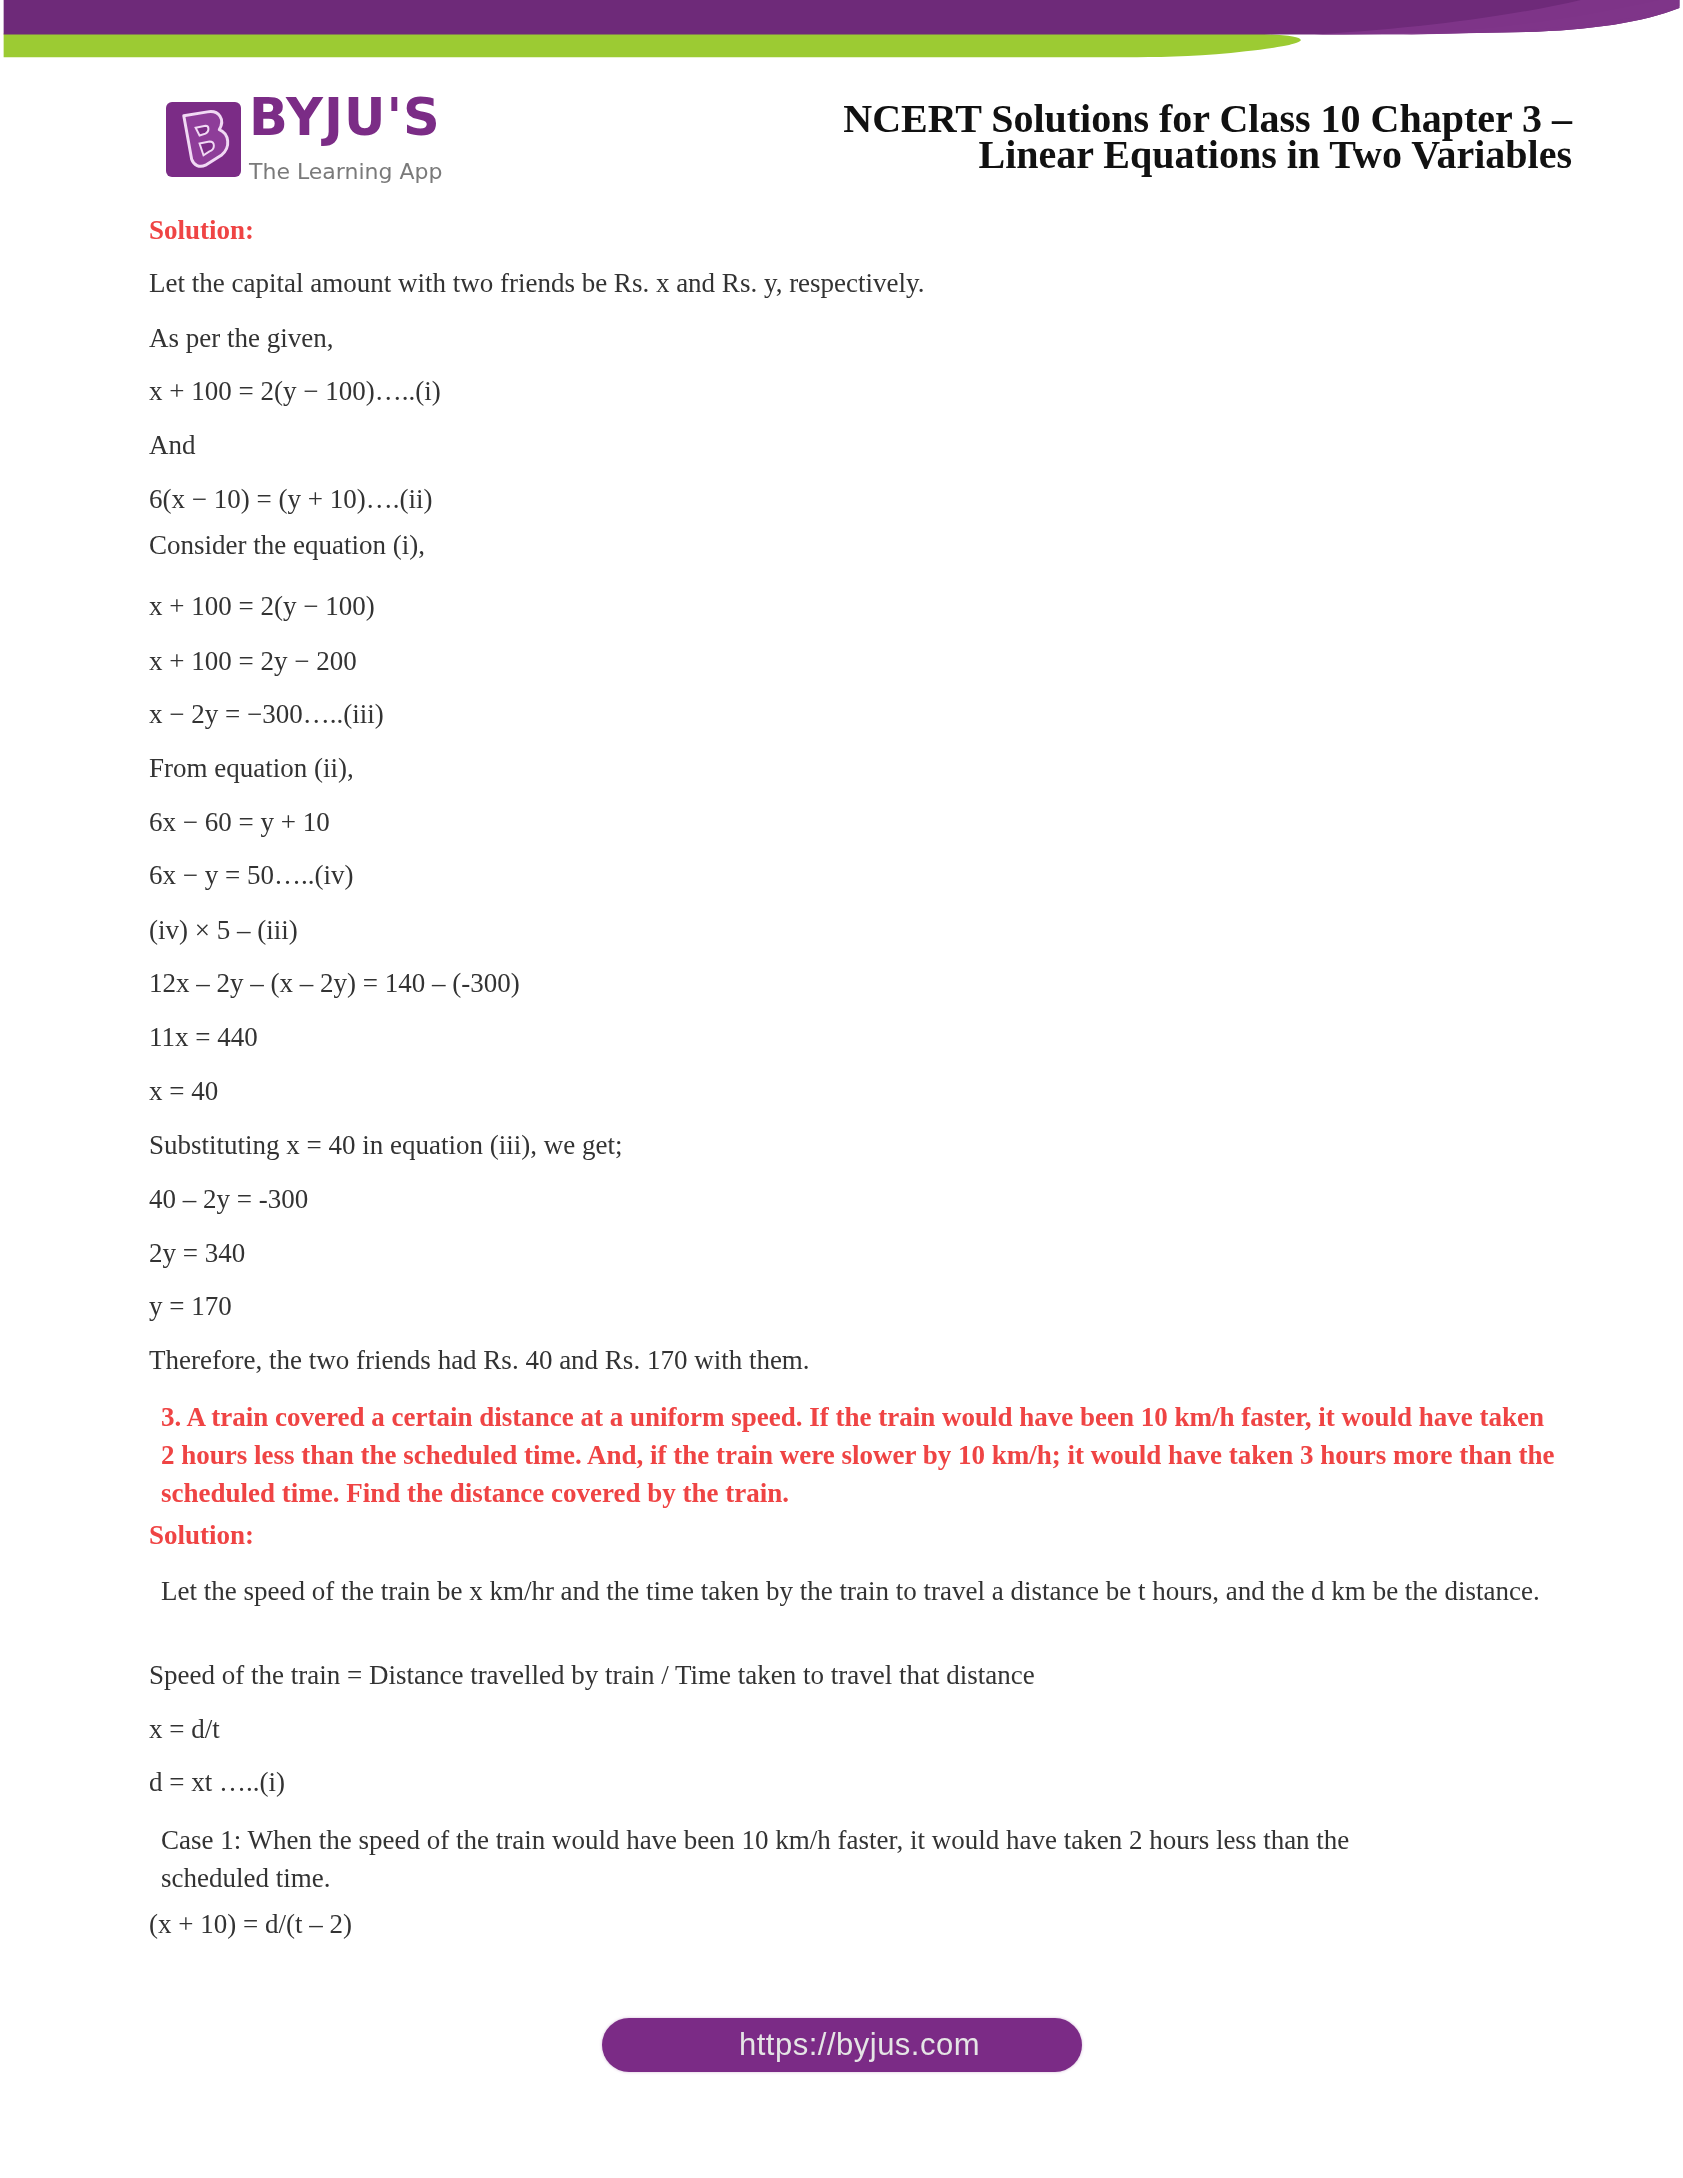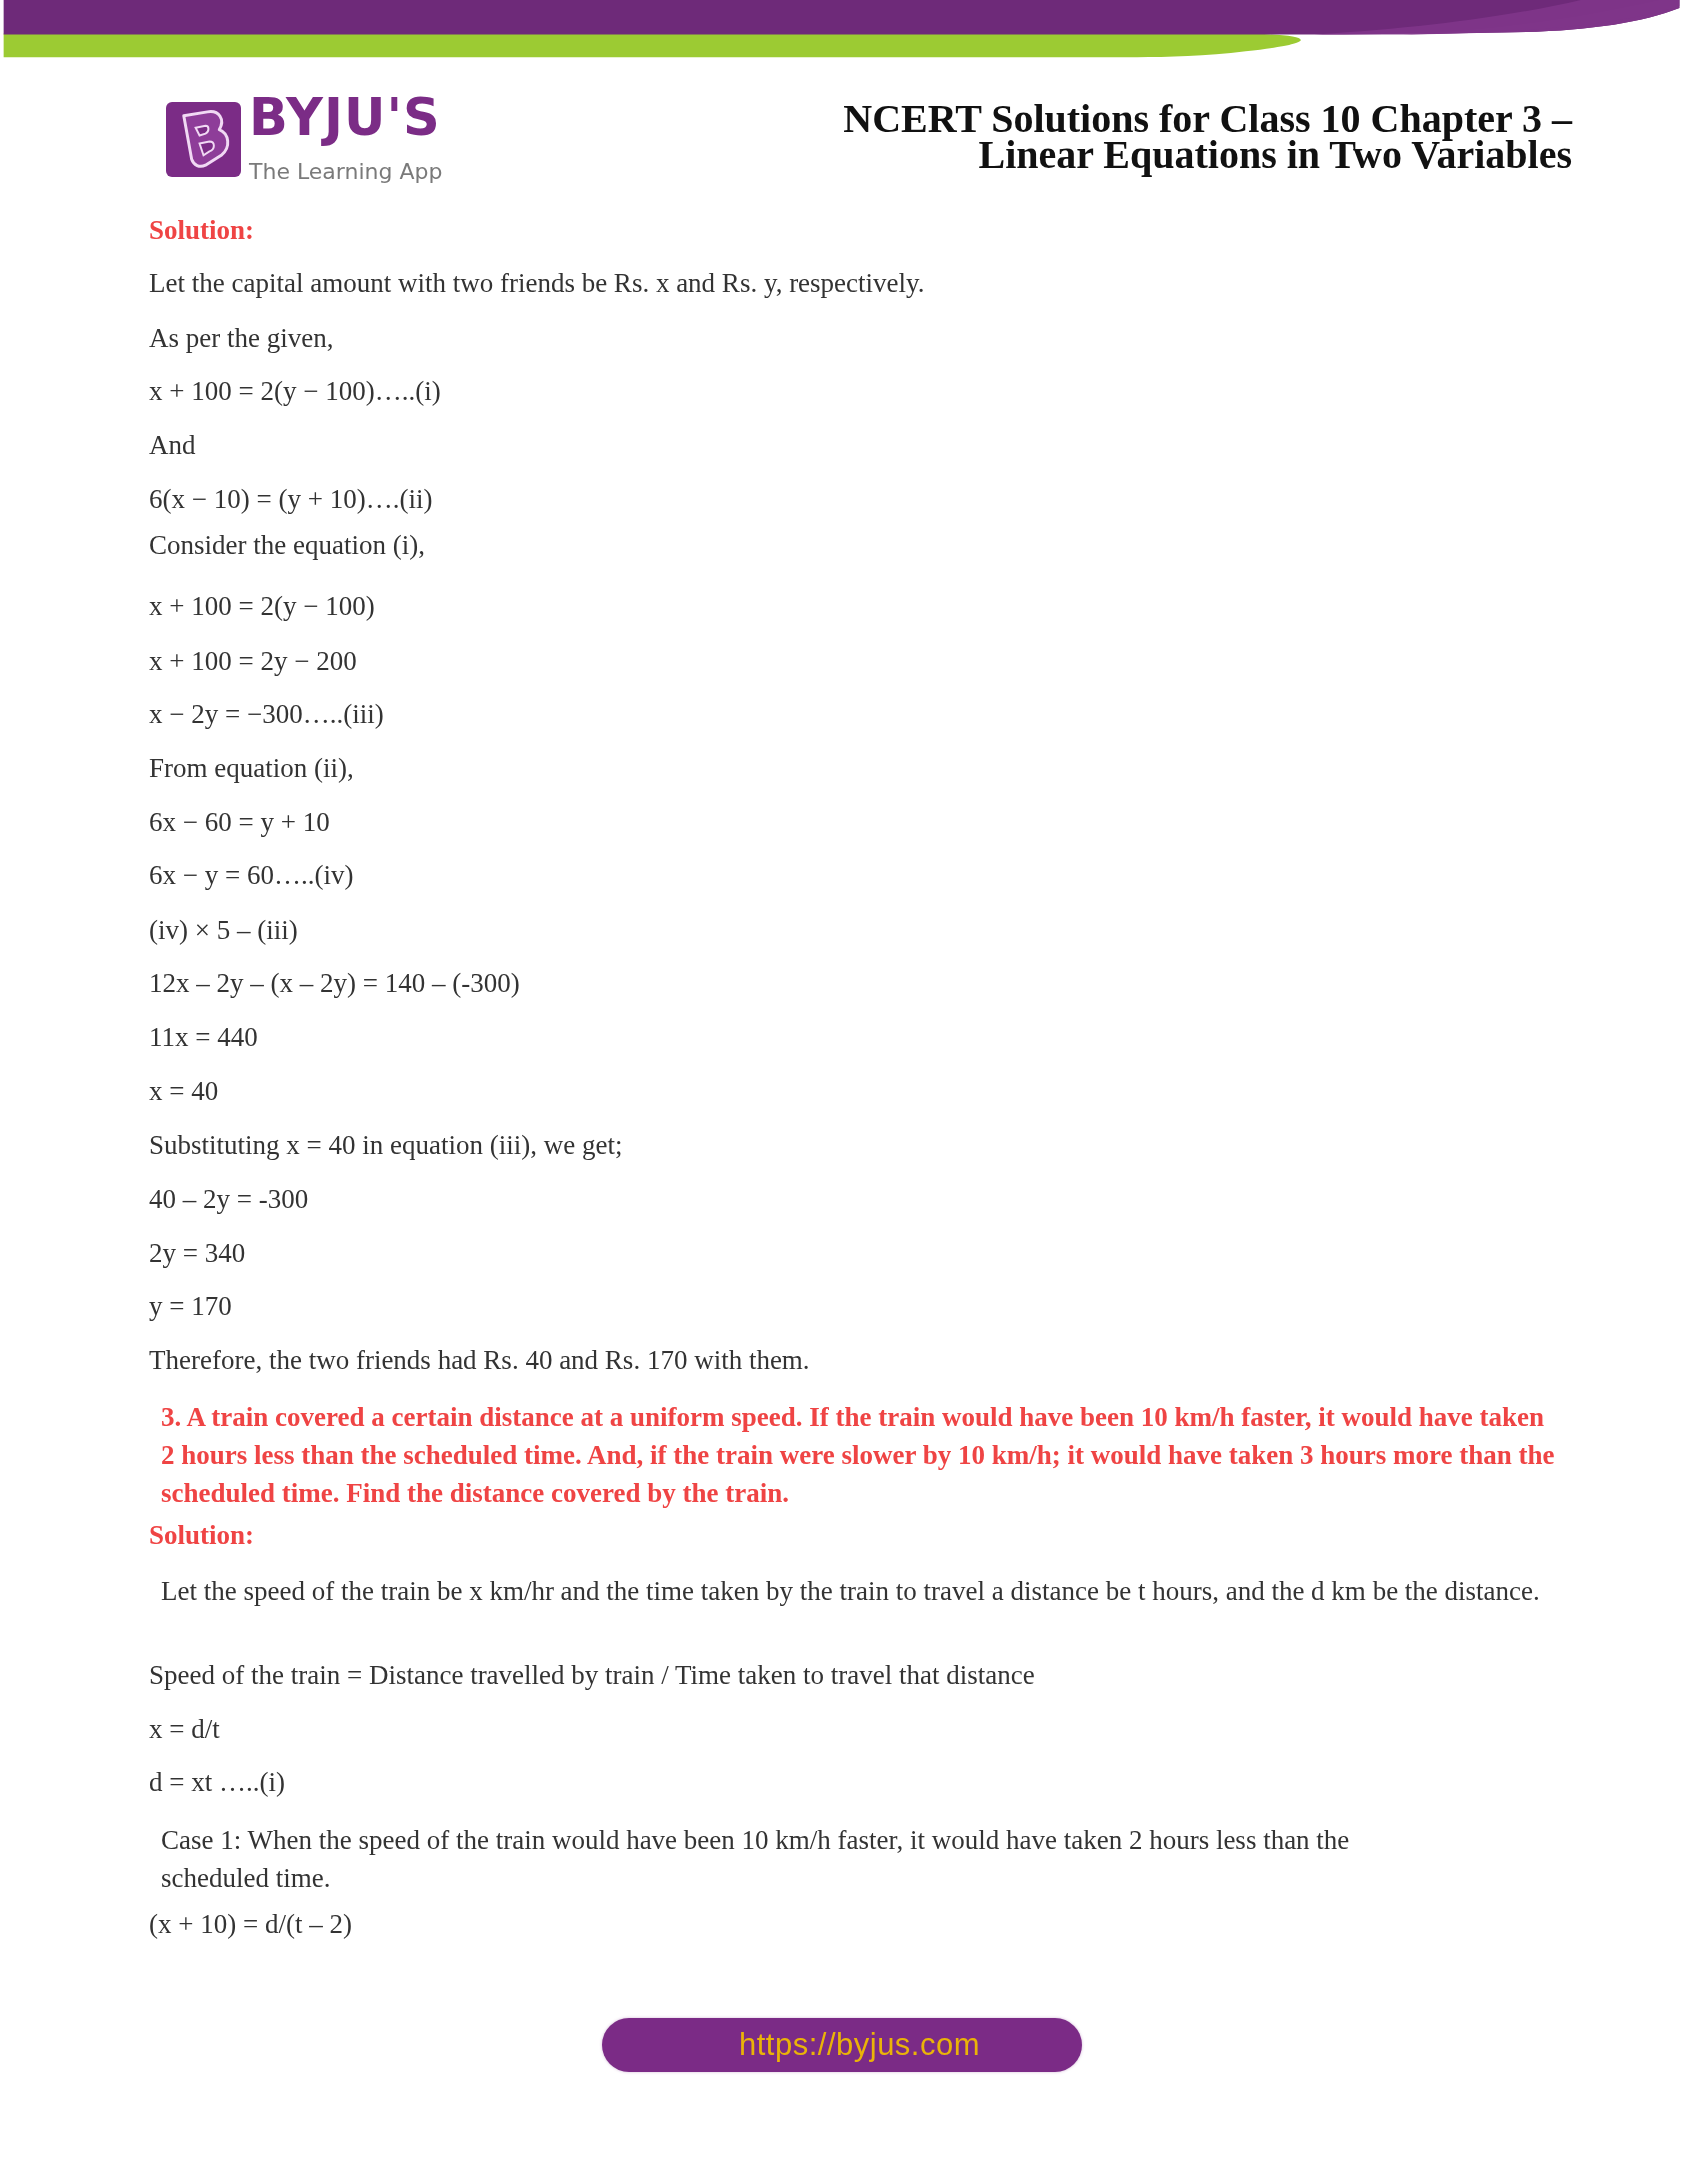--- a/index.html
+++ b/index.html
@@ -94,21 +94,21 @@
     background: #7b2b86;
     border-radius: 28px;
     display: flex;
     align-items: center;
     justify-content: center;
     box-shadow: 0 0 3px rgba(123,43,134,0.35);
   }
   .footer-url {
     font-family: "Liberation Sans", "DejaVu Sans", sans-serif;
     font-size: 31px;
-    color: #eab308;
+    color: #e5e5e5;
     letter-spacing: 0.5px;
     margin-left: 35px;
   }
 </style>
 </head>
 <body>
 
 <svg class="top-band" width="1683" height="69" viewBox="0 0 1700 70">
   <path d="M0 0 H1700 V0 L1700 0 Z" fill="#6e2a79"></path>
 
@@ -146,21 +146,21 @@
   <div class="line" style="top:322px">As per the given,</div>
   <div class="line" style="top:375px">x + 100 = 2(y − 100)…..(i)</div>
   <div class="line" style="top:429px">And</div>
   <div class="line" style="top:483px">6(x − 10) = (y + 10)….(ii)</div>
   <div class="line" style="top:529px">Consider the equation (i),</div>
   <div class="line" style="top:590px">x + 100 = 2(y − 100)</div>
   <div class="line" style="top:645px">x + 100 = 2y − 200</div>
   <div class="line" style="top:698px">x − 2y = −300…..(iii)</div>
   <div class="line" style="top:752px">From equation (ii),</div>
   <div class="line" style="top:806px">6x − 60 = y + 10</div>
-  <div class="line" style="top:859px">6x − y = 60…..(iv)</div>
+  <div class="line" style="top:859px">6x − y = 50…..(iv)</div>
   <div class="line" style="top:914px">(iv) × 5 – (iii)</div>
   <div class="line" style="top:967px">12x – 2y – (x – 2y) = 140 – (-300)</div>
   <div class="line" style="top:1021px">11x = 440</div>
   <div class="line" style="top:1075px">x = 40</div>
   <div class="line" style="top:1129px">Substituting x = 40 in equation (iii), we get;</div>
   <div class="line" style="top:1183px">40 – 2y = -300</div>
   <div class="line" style="top:1237px">2y = 340</div>
   <div class="line" style="top:1290px">y = 170</div>
   <div class="line" style="top:1344px">Therefore, the two friends had Rs. 40 and Rs. 170 with them.</div>
 

